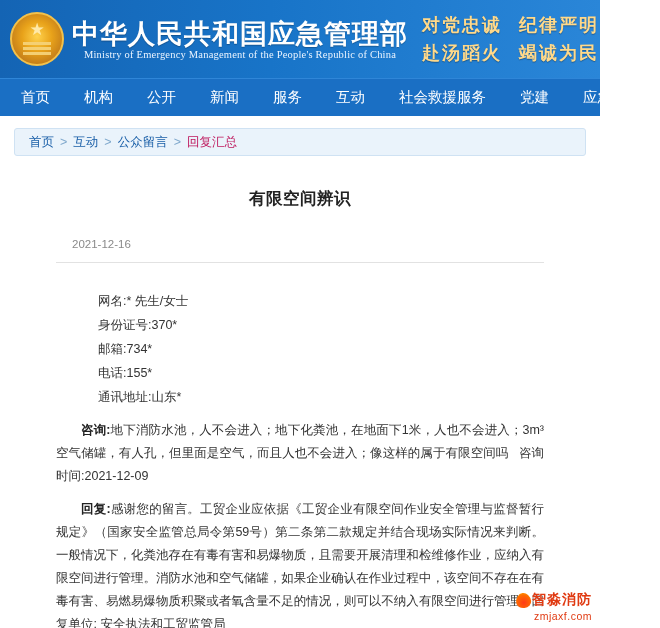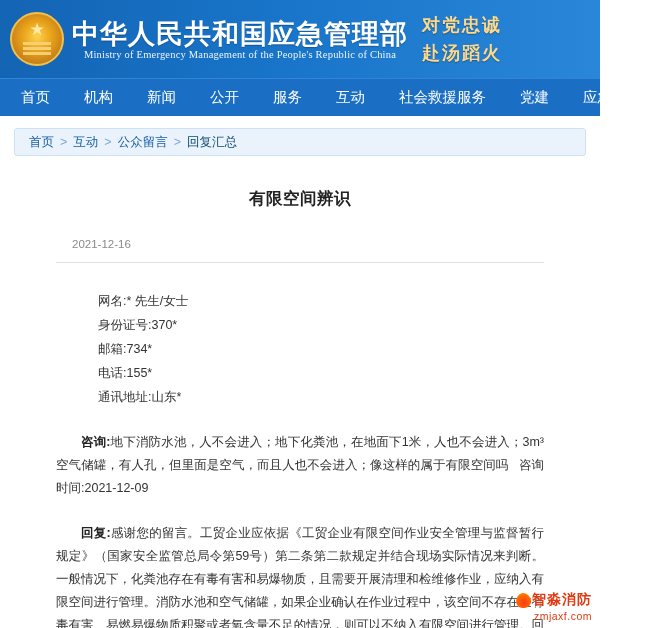--- a/index.html
+++ b/index.html
@@ -122,21 +122,21 @@
     border: 1px solid #cfe2f3;
     border-radius: 3px;
     display: flex;
     align-items: center;
     padding: 0 14px;
     font-size: 12.5px;
     color: #1a5fa8;
     gap: 6px;
   }
   .crumb { color: #1a5fa8; cursor: pointer; }
-  .crumb.current { color: #0c4a6e; }
+  .crumb.current { color: #be185d; }
   .crumb-sep { color: #7fa8cc; }
 
   .doc {
     padding: 0 42px;
   }
   .doc-title {
     text-align: center;
     font-size: 16.5px;
     color: #222222;
     font-weight: bold;
@@ -164,21 +164,21 @@
     line-height: 24px;
   }
   .field .label { color: #333333; }
   .field .value { color: #333333; }
 
   .para {
     font-size: 12.5px;
     color: #333333;
     line-height: 23px;
     text-align: justify;
-    margin-top: 22px;
+    margin-top: 10px;
     text-indent: 2em;
   }
   .para .lead { font-weight: bold; color: #222222; }
   .para-meta {
     font-size: 12.5px;
     color: #333333;
     line-height: 22px;
     margin-top: 2px;
   }
   .para-meta .lead { font-weight: bold; }
@@ -228,28 +228,32 @@
     <div class="emblem"></div>
     <div class="title-block">
       <div class="title-cn">中华人民共和国应急管理部</div>
       <div class="title-en">Ministry of Emergency Management of the People's Republic of China</div>
     </div>
     <div class="slogan">
       <div class="slogan-col">
         <div class="slogan-line">对党忠诚</div>
         <div class="slogan-line">赴汤蹈火</div>
       </div>
+      <div class="slogan-col">
+        <div class="slogan-line">纪律严明</div>
+        <div class="slogan-line">竭诚为民</div>
+      </div>
     </div>
   </div>
 
   <div class="nav">
     <div class="nav-item">首页</div>
     <div class="nav-item">机构</div>
+    <div class="nav-item">公开</div>
     <div class="nav-item">新闻</div>
-    <div class="nav-item">公开</div>
     <div class="nav-item">服务</div>
     <div class="nav-item">互动</div>
     <div class="nav-item">社会救援服务</div>
     <div class="nav-item">党建</div>
     <div class="nav-item">应急科普</div>
   </div>
 
   <div class="content">
 
     <div class="breadcrumb">

